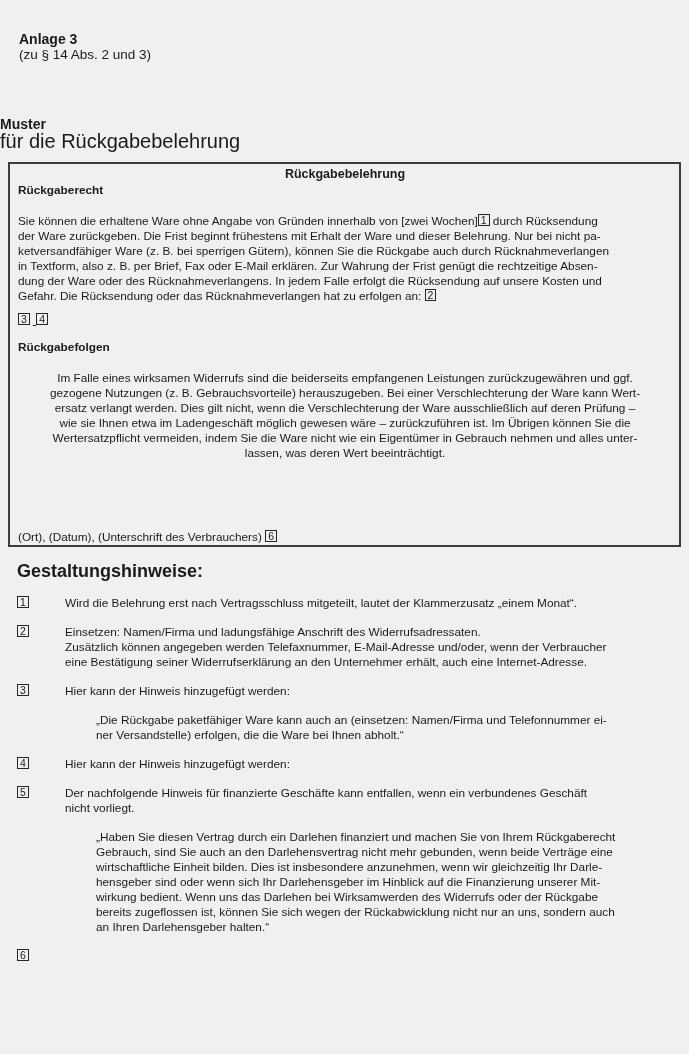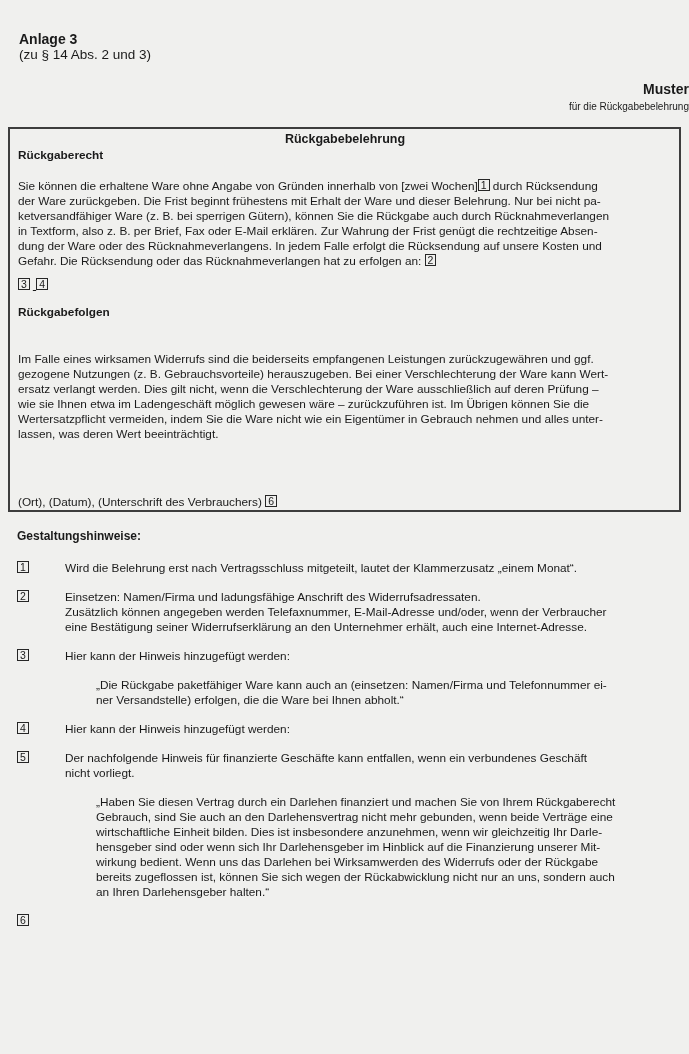--- a/index.html
+++ b/index.html
@@ -12,58 +12,58 @@
     overflow: hidden;
     -webkit-font-smoothing: antialiased;
   }
   .page { position: relative; width: 689px; height: 938px; }
 
   
   .annex-block { padding: 31px 0 0 19px; }
   .annex-title { font-size: 14px; font-weight: bold; line-height: 16px; }
   .annex-ref   { font-size: 13.5px; line-height: 16px; }
 
-  .doc-titles { margin-top: 18px; text-align: right; }
+  .doc-titles { margin-top: 53px; text-align: left; }
   .doc-title    { font-size: 14px; font-weight: bold; line-height: 17px; }
-  .doc-subtitle { font-size: 10px; line-height: 17px; padding-left: 44px; }
+  .doc-subtitle { font-size: 20px; line-height: 17px; }
 
   
   .notice-box {
     box-sizing: border-box;
     margin: 12px 8px 0 8px;
     height: 385px;
     border: 2px solid #3d3d3d;
     padding: 2px 7px 0 8px;
     display: flex; flex-direction: column;
   }
   .box-title { text-align: center; font-weight: bold; font-size: 12.5px; line-height: 16px; }
   .sec-heading { font-weight: bold; line-height: 15px; }
   .sec-heading.first { margin-top: 1px; }
   .para { margin-top: 16px; }
   .markers-row { margin-top: 9px; text-decoration: underline; }
   .sec2 { margin-top: 12px; }
-  .para2 { margin-top: 32px; }
+  .para2 { margin-top: 16px; text-align: center; }
   .sec3 { margin-top: 21px; }
   .sig-line { margin-top: auto; line-height: 16px; }
 
   
   .marker {
     display: inline-block;
     box-sizing: border-box;
     min-width: 9px; height: 12px;
     padding: 0 2px;
     border: 1px solid #262626;
     font-size: 10.5px; line-height: 11px; font-weight: 400;
     text-align: center;
     position: relative; top: -1px;
   }
   .markers-row .marker { margin-right: 3px; }
 
   
-  .hints-heading { margin: 16px 0 0 17px; font-weight: bold; font-size: 12px; line-height: 16px; }
+  .hints-heading { margin: 16px 0 0 17px; font-weight: bold; font-size: 18px; line-height: 16px; }
   .hints-list { margin-top: 17px; }
   .hint-item {
     display: grid;
     grid-template-columns: 48px auto;
     padding-left: 17px; padding-right: 12px;
     margin-bottom: 14px;
   }
   .hint-marker { justify-self: start; align-self: start; margin-top: 1px; }
   .hint-text { line-height: 15px; }
   .hint-quote { margin: 14px 0 0 31px; line-height: 15px; }

